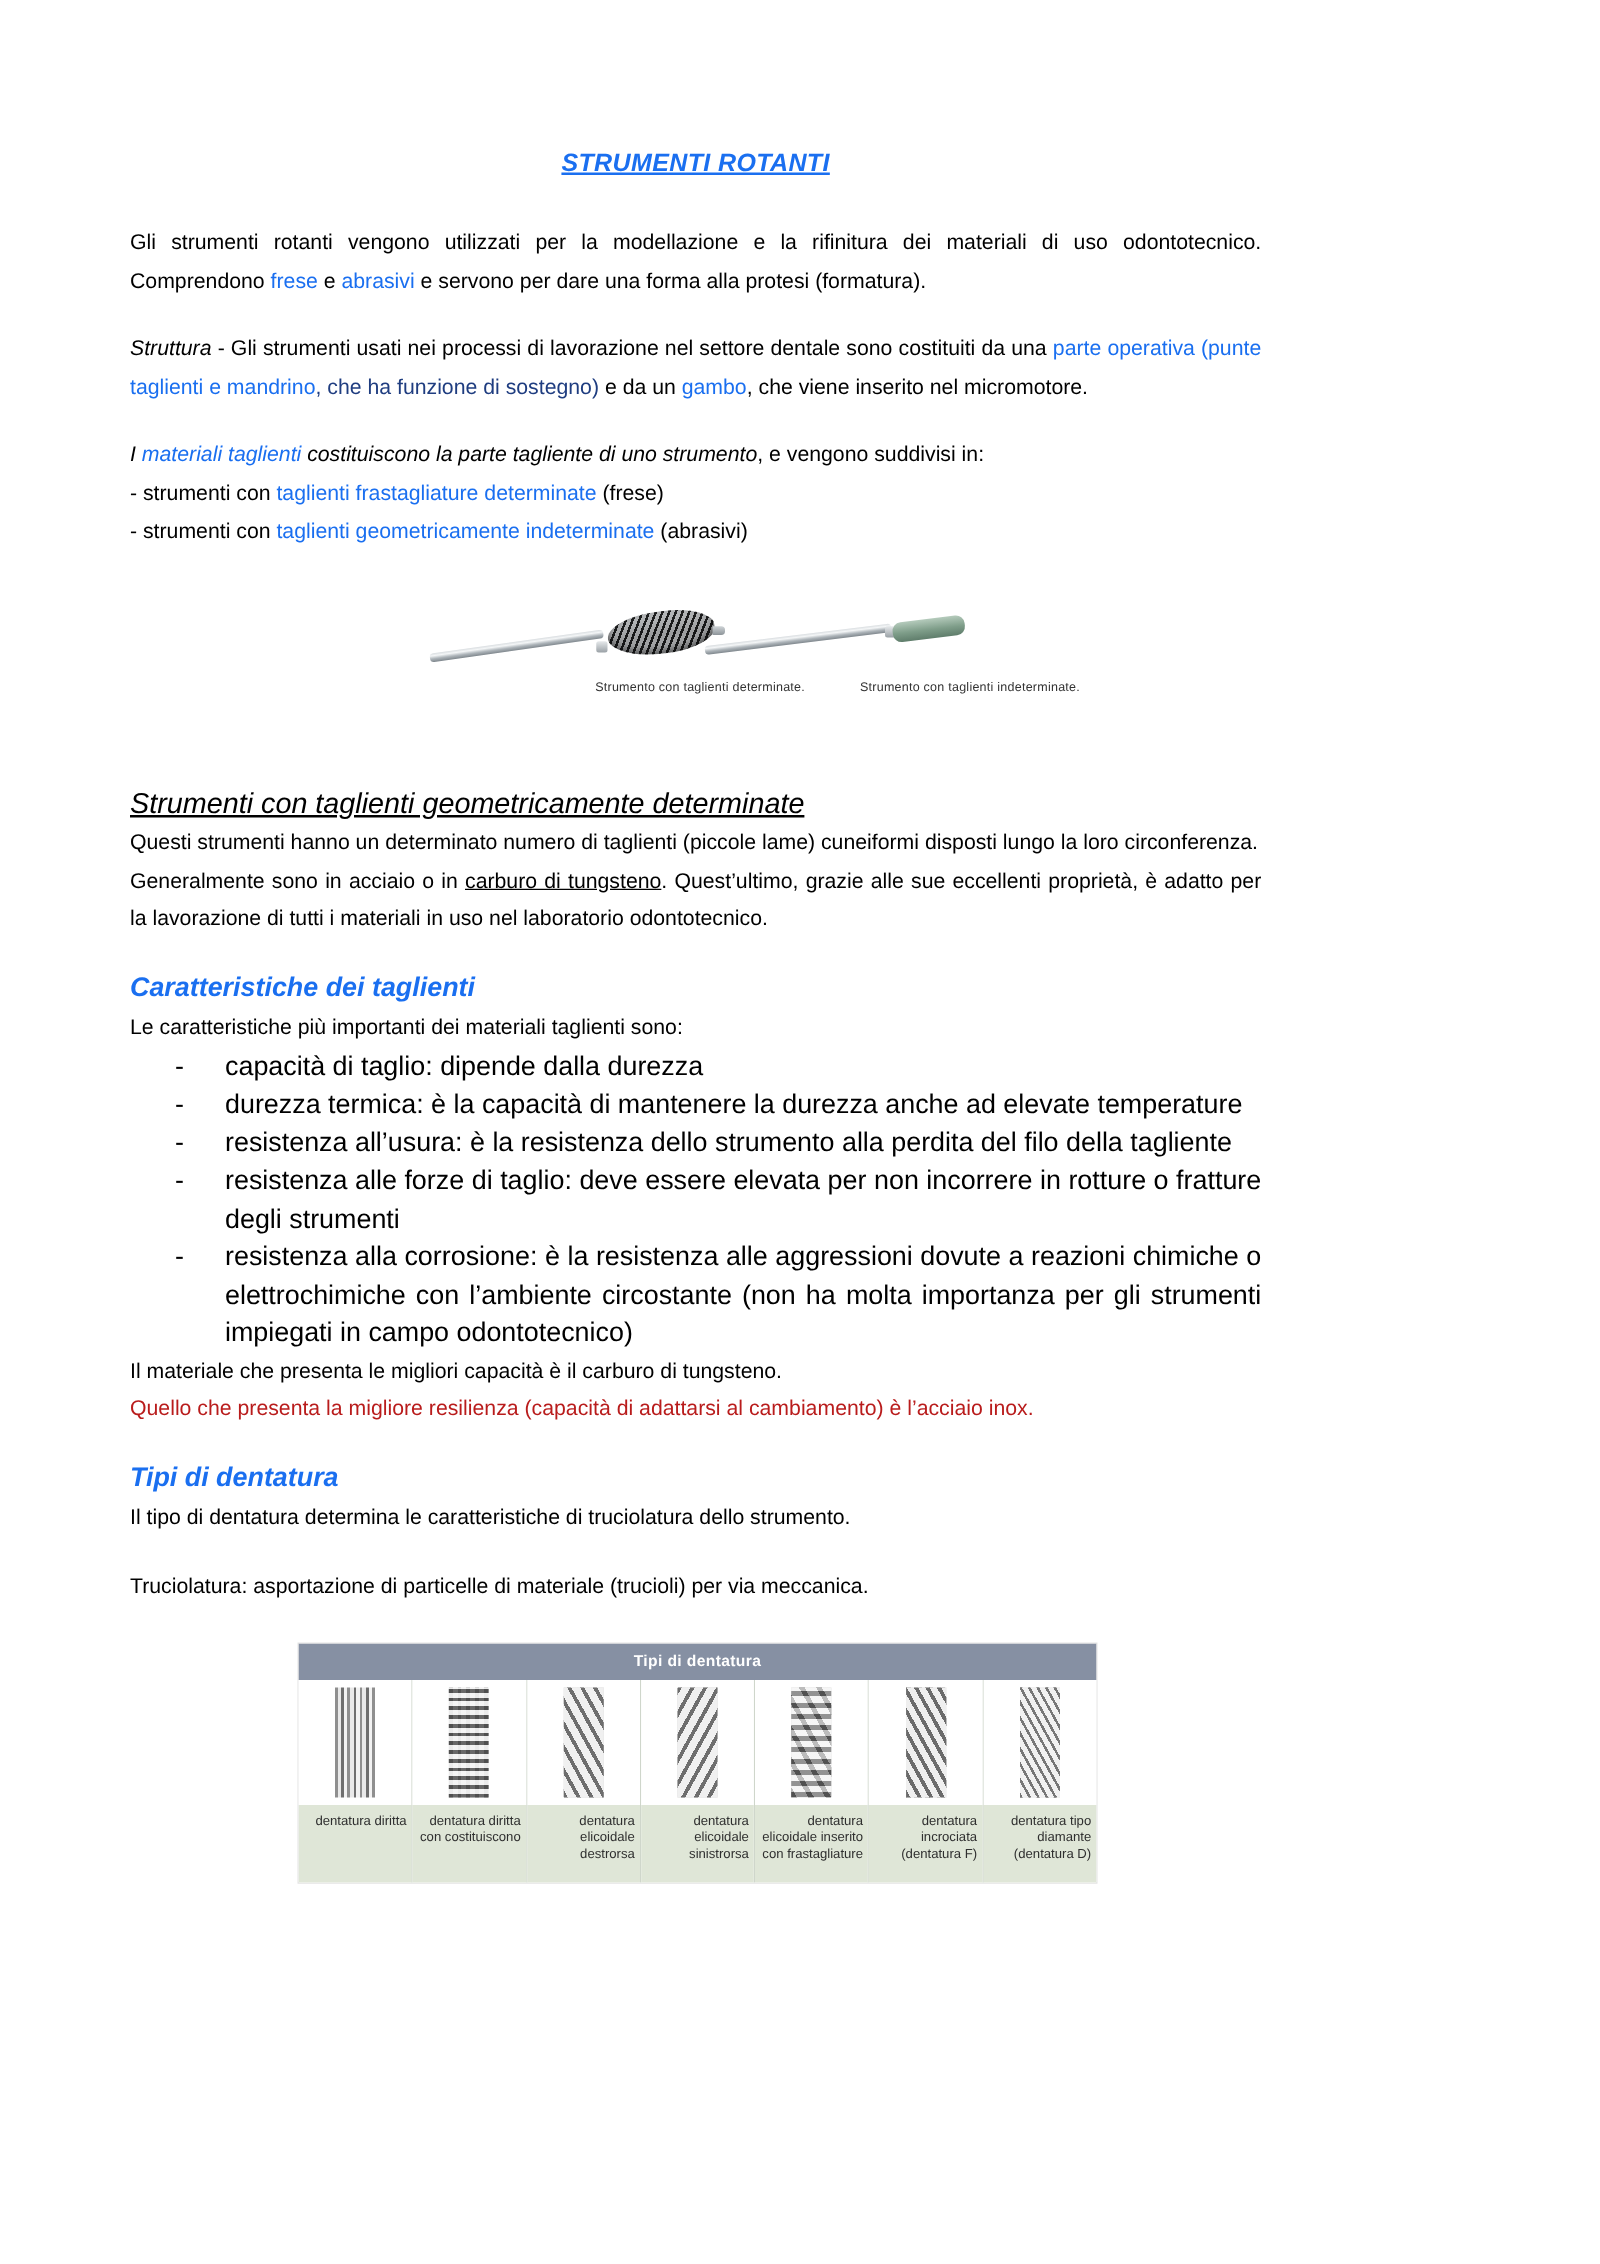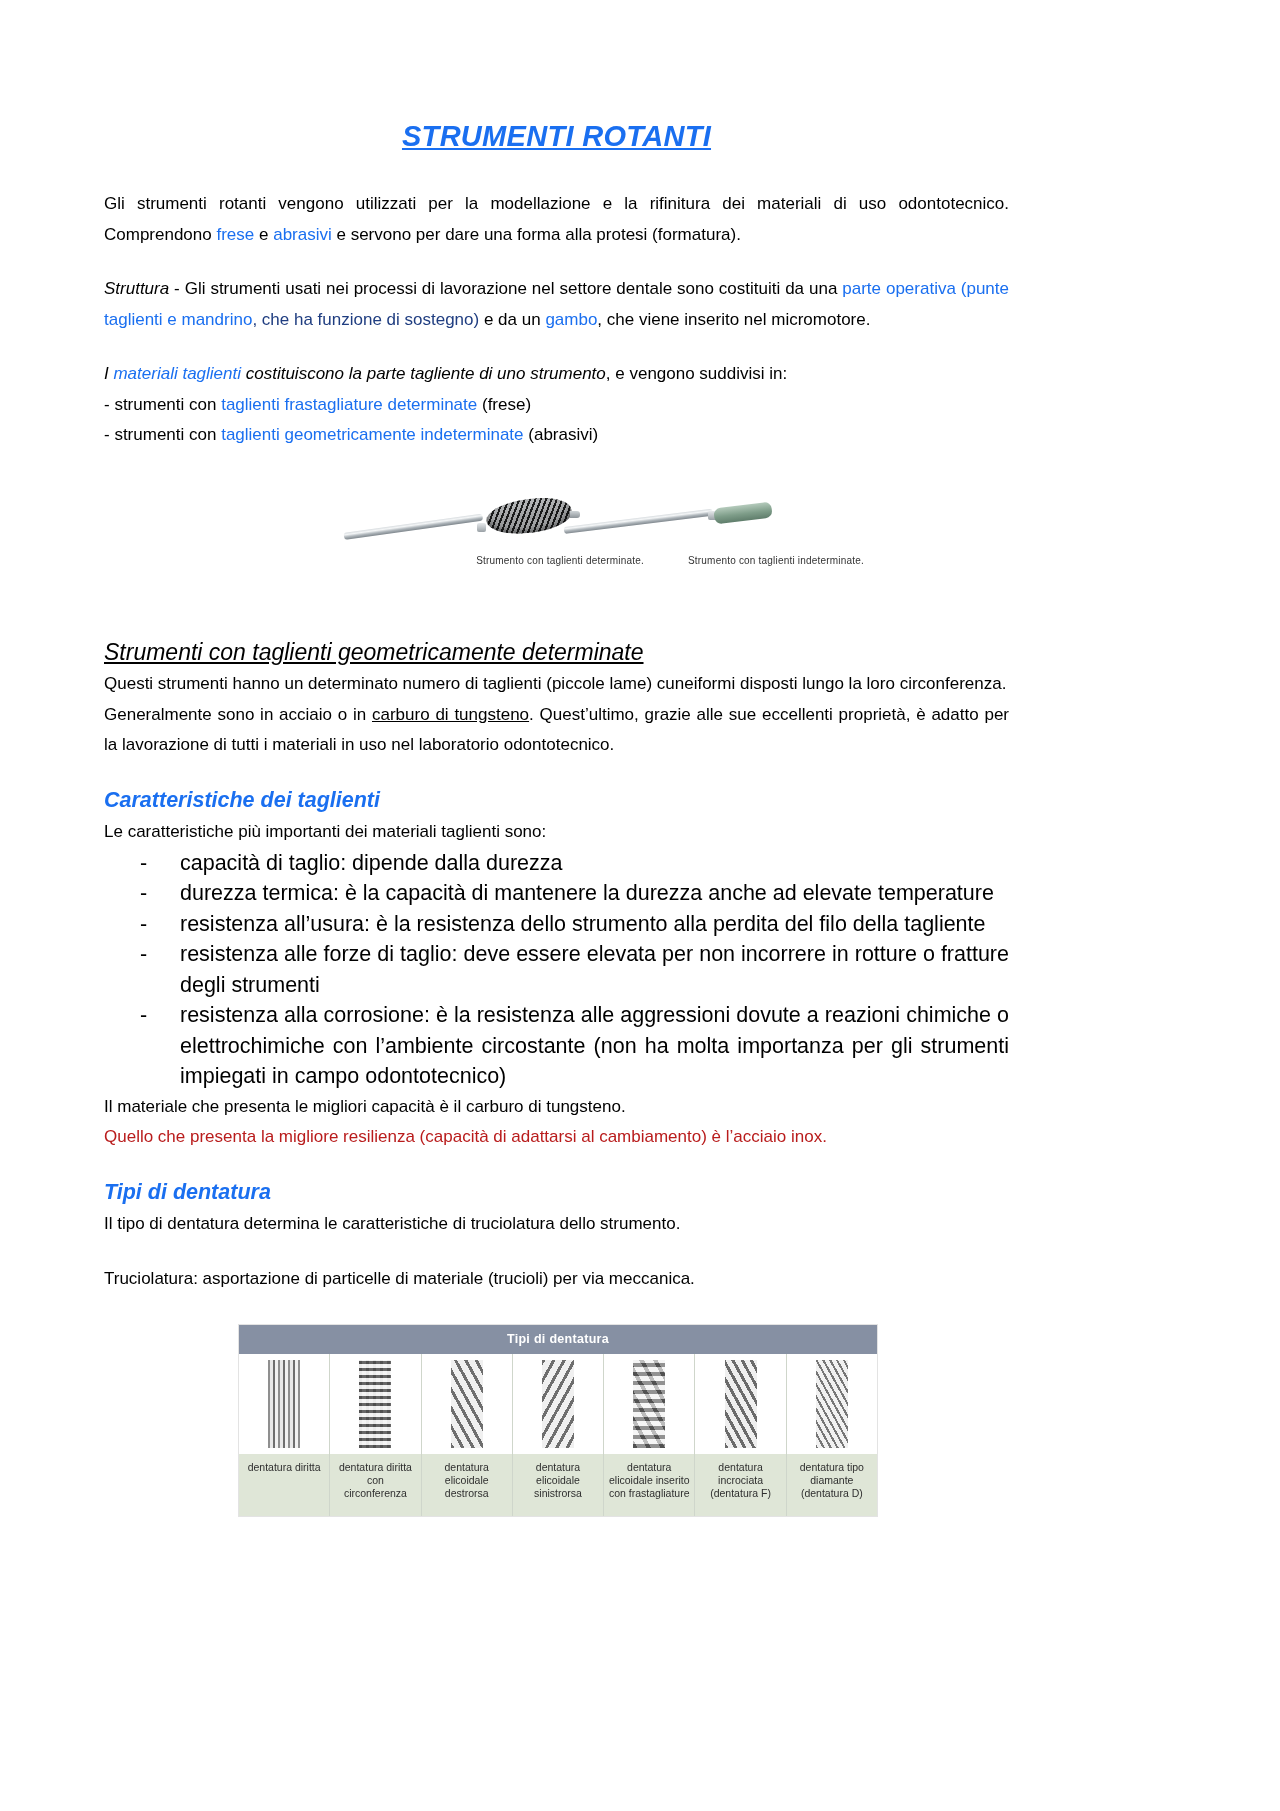--- a/index.html
+++ b/index.html
@@ -20,21 +20,21 @@
     padding: 0;
   }
   .content {
     position: absolute;
     left: 104px;
     top: 120px;
     width: 905px;
   }
 
   h1.doc-title {
-    font-size: 29px;
+    font-size: 20px;
     font-weight: bold;
     font-style: italic;
     color: #1a6ff0;
     text-decoration: underline;
     text-align: center;
     margin: 0 0 36px 0;
     letter-spacing: 0.3px;
   }
 
   p.para {
@@ -215,21 +215,21 @@
     background:
       repeating-linear-gradient(61deg,#777 0 2px,#f1f1f1 2px 6px),
       repeating-linear-gradient(119deg,#6d6d6d 0 2px,#f4f4f4 2px 6px),
       #dcdcdc;
   }
   .dent-cap-cell {
     background: #dfe6d7;
     font-size: 10.5px;
     line-height: 13px;
     color: #2f2f2f;
-    text-align: center;
+    text-align: right;
     padding: 7px 4px 10px 4px;
     flex: 1 1 auto;
     min-height: 62px;
   }
 </style>
 </head>
 <body>
 
 <div class="page">
  <div class="content">
@@ -302,21 +302,21 @@
       <div class="dent-col">
         <div class="dent-img-cell">
               <div class="bar b1"></div>
             </div>
         <div class="dent-cap-cell">dentatura diritta</div>
       </div>
       <div class="dent-col">
         <div class="dent-img-cell">
               <div class="bar b2"></div>
             </div>
-        <div class="dent-cap-cell">dentatura diritta con circonferenza</div>
+        <div class="dent-cap-cell">dentatura diritta con costituiscono</div>
       </div>
       <div class="dent-col">
         <div class="dent-img-cell">
               <div class="bar b3"></div>
             </div>
         <div class="dent-cap-cell">dentatura elicoidale destrorsa</div>
       </div>
       <div class="dent-col">
         <div class="dent-img-cell">
               <div class="bar b4"></div>

